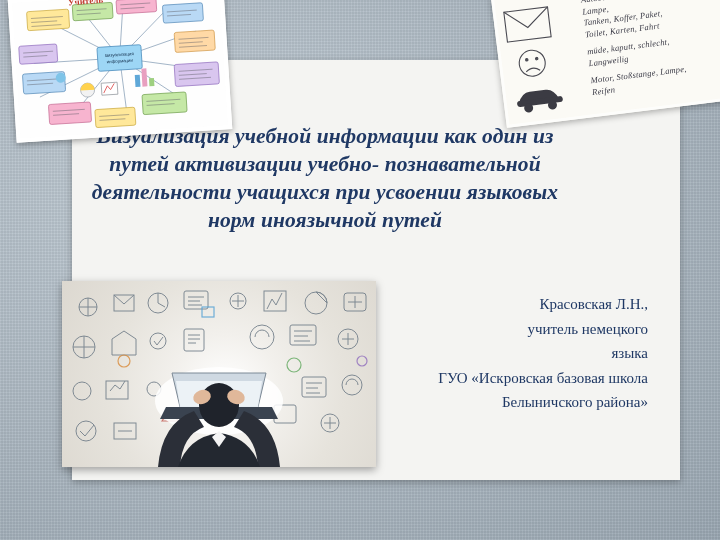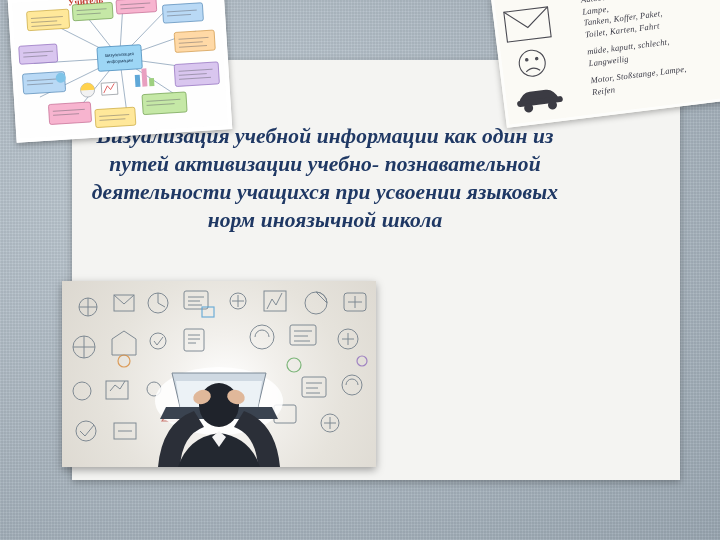--- a/index.html
+++ b/index.html
@@ -137,23 +137,30 @@
 
 <div id="slide">
 
   <div class="content-panel"></div>
 
   <div class="slide-title">
     <span class="line">Визуализация учебной информации как</span>
     <span class="line">один из путей активизации учебно-</span>
     <span class="line">познавательной деятельности учащихся</span>
     <span class="line">при усвоении языковых норм иноязычной</span>
-    <span class="line">школа</span>
-  </div>
-
+    <span class="line">путей</span>
+  </div>
+
+  <div class="subtitle-block">
+    <span class="line">Красовская Л.Н.,</span>
+    <span class="line">учитель немецкого</span>
+    <span class="line">языка</span>
+    <span class="line">ГУО «Искровская базовая школа</span>
+    <span class="line">Белыничского района»</span>
+  </div>
 
   <div class="img-mindmap">
     <div class="mm-canvas">
       <svg width="208" height="136" viewBox="0 0 208 136">
         <rect x="0" y="0" width="208" height="136" fill="#fefefe"></rect>
 
         <g stroke="#8fa5bb" stroke-width="0.8" fill="none">
           <path d="M104 62 L36 22"></path>
             <path d="M104 62 L72 16"></path>
             <path d="M104 62 L110 14"></path>

